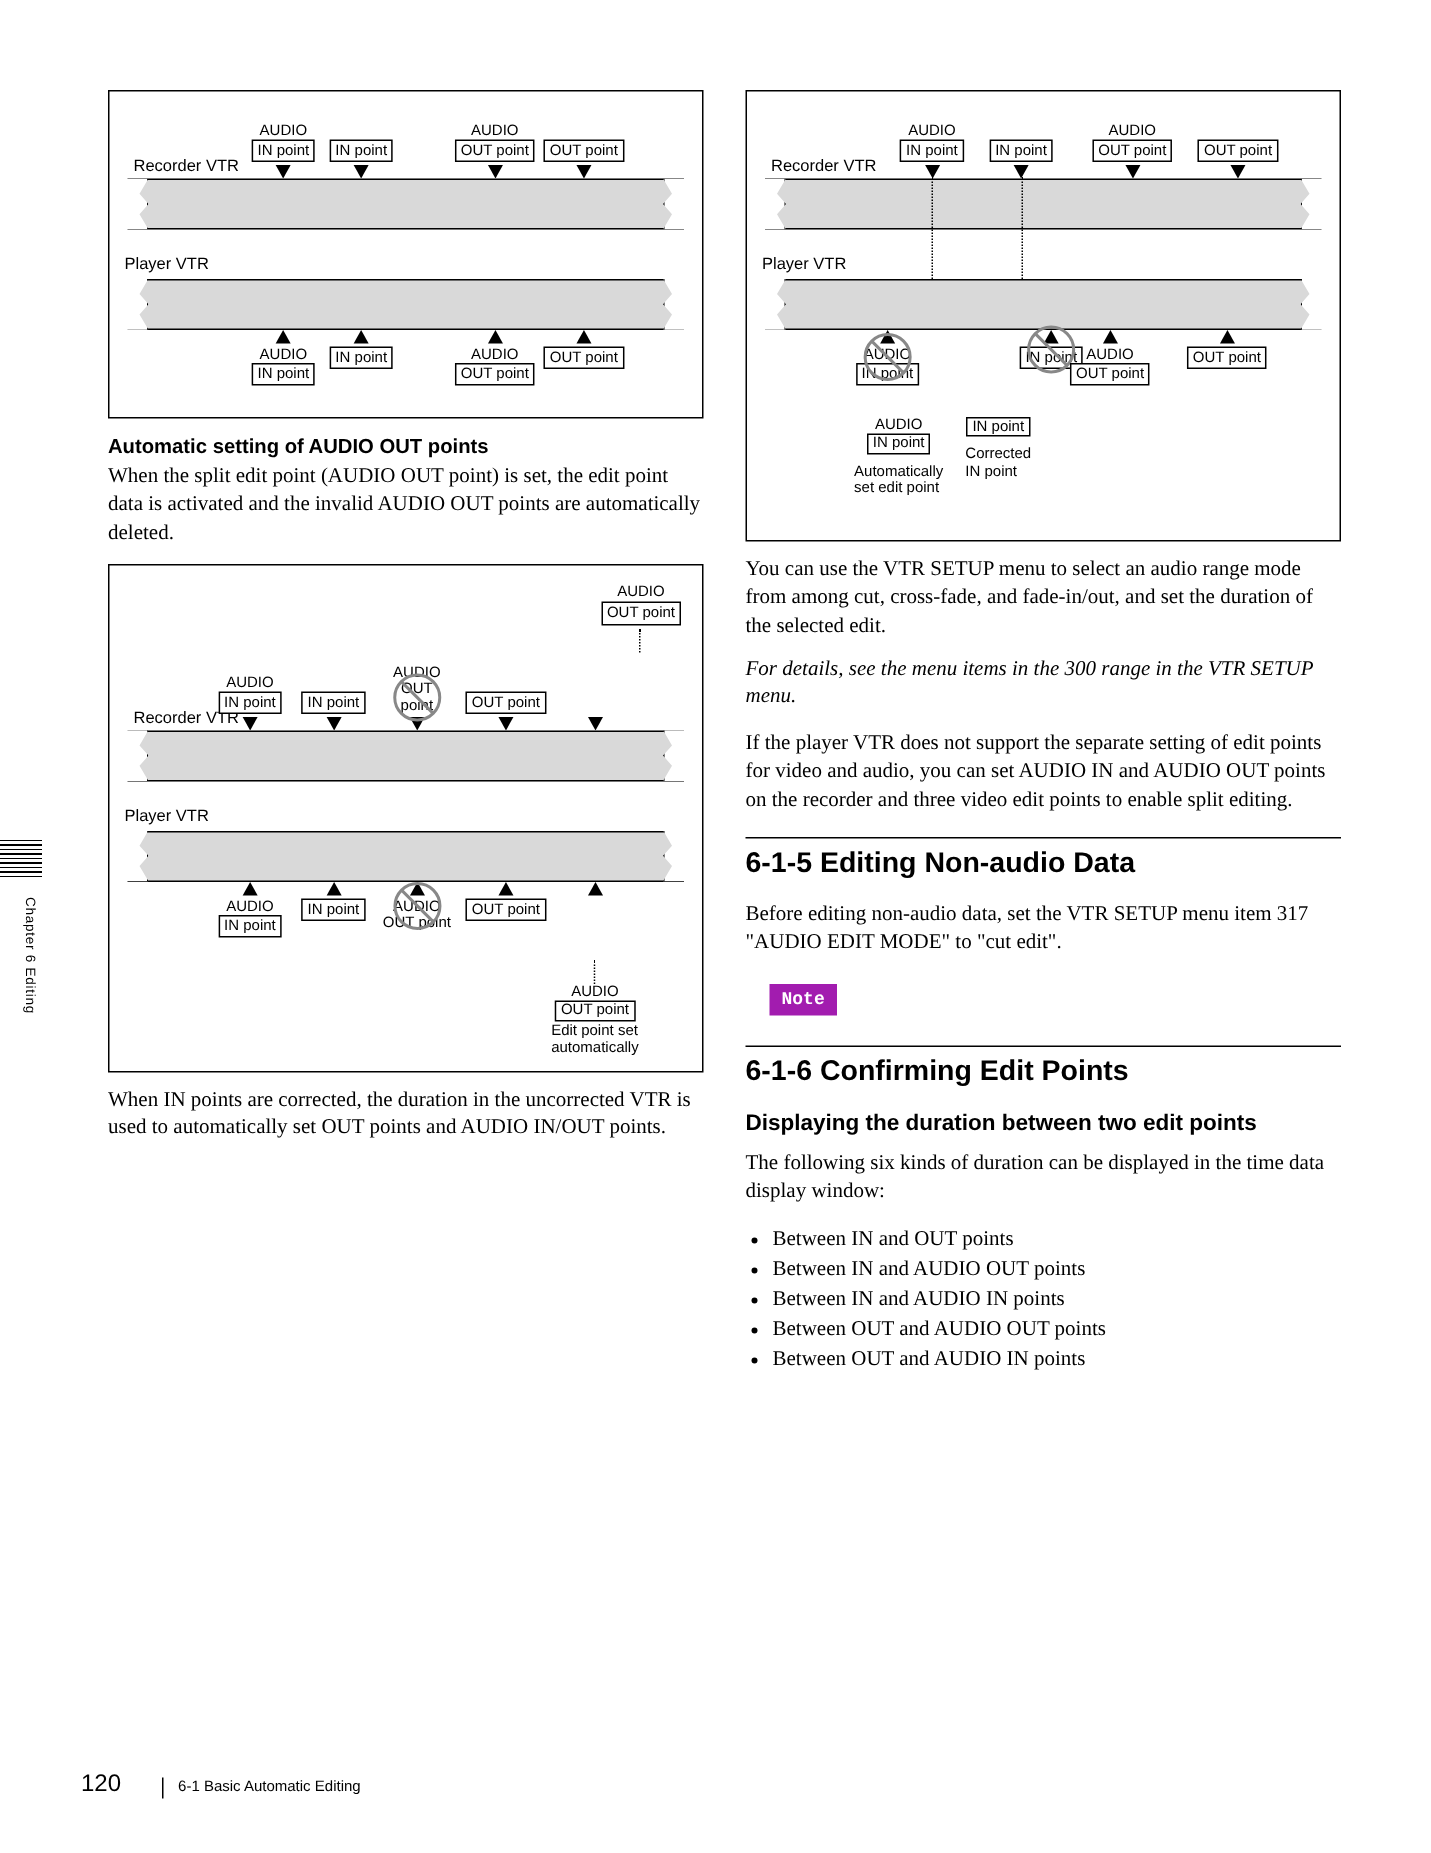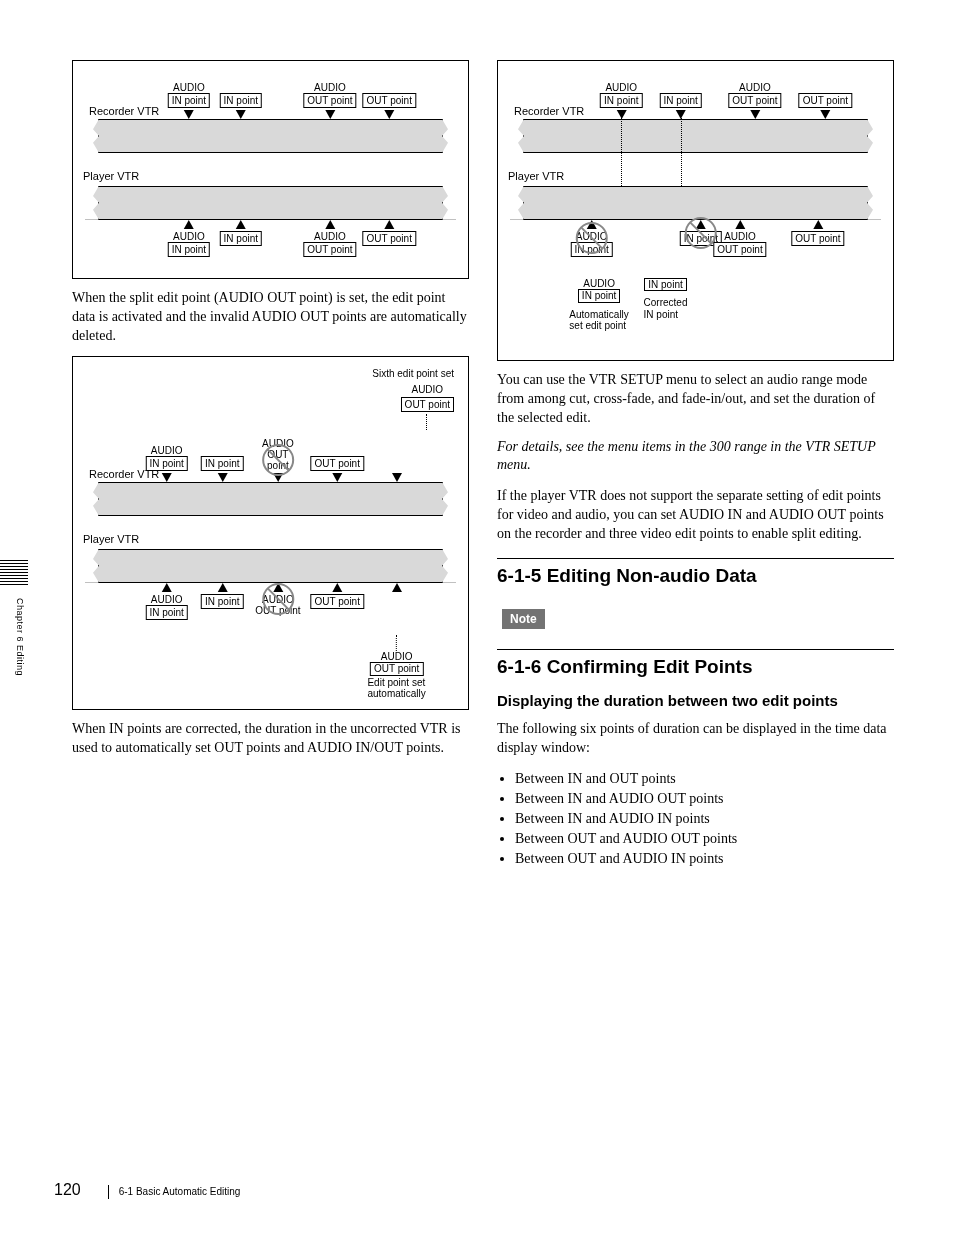--- a/index.html
+++ b/index.html
@@ -149,27 +149,27 @@
     margin: 4px 0 12px 0;
   }
   .sub-head {
     font-family: Arial, Helvetica, sans-serif;
     font-weight: bold;
     font-size: 15px;
     margin: 10px 0 8px 0;
   }
   .note-badge {
     display: inline-block;
-    background: #737373;
+    background: #a21caf;
     color: #fff;
-    font-family: Liberation Sans, sans-serif;
+    font-family: Liberation Mono, monospace;
     font-weight: bold;
     font-size: 12px;
     padding: 2px 8px;
-    margin: 8px 0 6px 5px;
+    margin: 8px 0 6px 16px;
   }
   ul.bullets {
     margin: 13px 0 10px 0;
     padding-left: 18px;
   }
   ul.bullets li {
     margin: 1px 0;
   }
   .sidecap {
     position: absolute;
@@ -286,24 +286,24 @@
               <span class="lbl noborder">AUDIO</span>
               <span class="lbl">OUT point</span>
           </div>
           <div class="marker" style="left:82%;">
             <span class="tri up"></span>
               <span class="lbl">OUT point</span>
           </div>
         </div>
       </div>
 
+      <div class="bold-sub">Automatic setting of AUDIO OUT points</div>
       <p class="body-p">When the split edit point (AUDIO OUT point) is set, the edit point data is activated and the invalid AUDIO OUT points are automatically deleted.</p>
 
       <div class="diagram-box" style="padding-bottom:14px;">
-        <div style="text-align:right; font-size:10px; margin:0 6px 2px 0;">Sixth edit point set</div>
         <div style="text-align:right; margin:0 6px 4px 0;">
           <div style="display:inline-flex;flex-direction:column;align-items:center;font-size:10px;">
             <span class="lbl noborder">AUDIO</span>
               <span class="small-lbl">OUT point</span>
             <div style="width:1px;height:16px;border-left:1px dotted #000;margin-top:2px;"></div>
           </div>
         </div>
         <div class="marker-row" style="height:48px;">
           <span class="toprow-label">Recorder VTR</span>
           <div class="marker" style="left:22%;">
@@ -436,26 +436,27 @@
         </div>
       </div>
 
       <p class="body-p">You can use the VTR SETUP menu to select an audio range mode from among cut, cross-fade, and fade-in/out, and set the duration of the selected edit.</p>
       <p class="italics">For details, see the menu items in the 300 range in the VTR SETUP menu.</p>
 
       <p class="body-p">If the player VTR does not support the separate setting of edit points for video and audio, you can set AUDIO IN and AUDIO OUT points on the recorder and three video edit points to enable split editing.</p>
 
       <hr class="section-rule">
       <div class="section-head">6-1-5  Editing Non-audio Data</div>
+      <p class="body-p">Before editing non-audio data, set the VTR SETUP menu item 317 "AUDIO EDIT MODE" to "cut edit".</p>
       <div class="note-badge">Note</div>
 
       <hr class="section-rule">
       <div class="section-head">6-1-6  Confirming Edit Points</div>
       <div class="sub-head">Displaying the duration between two edit points</div>
-      <p class="body-p" style="margin-bottom:2px;">The following six points of duration can be displayed in the time data display window:</p>
+      <p class="body-p" style="margin-bottom:2px;">The following six kinds of duration can be displayed in the time data display window:</p>
       <ul class="bullets">
         <li>Between IN and OUT points</li>
         <li>Between IN and AUDIO OUT points</li>
         <li>Between IN and AUDIO IN points</li>
         <li>Between OUT and AUDIO OUT points</li>
         <li>Between OUT and AUDIO IN points</li>
       </ul>
     </div>
   </div>
 

